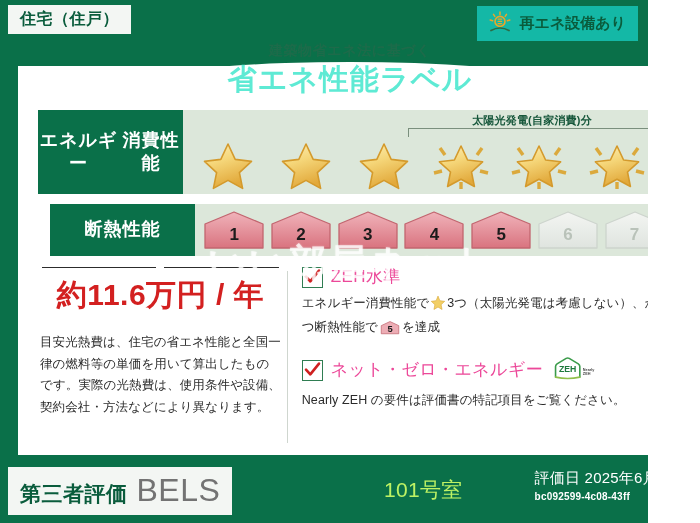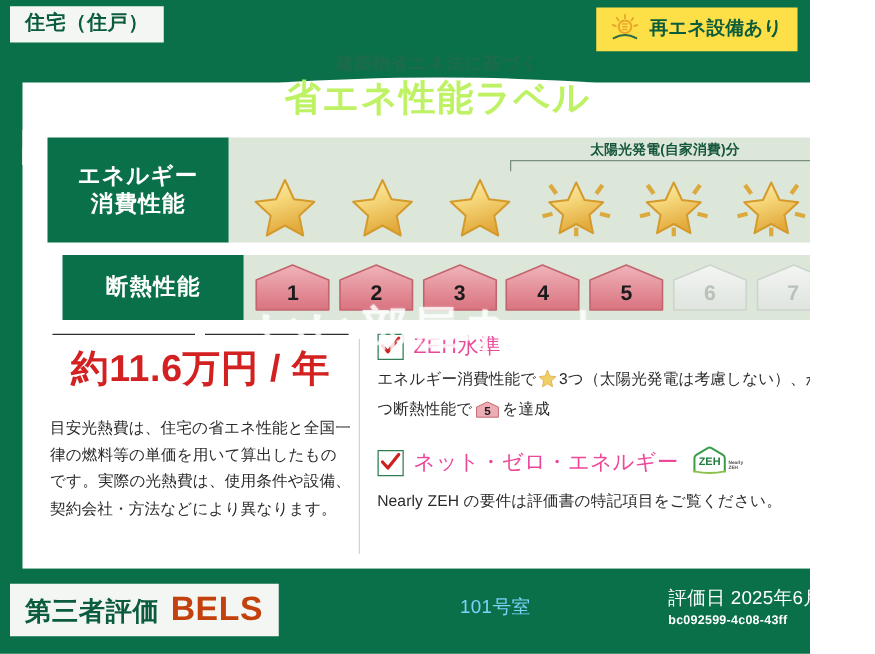--- a/index.html
+++ b/index.html
@@ -54,21 +54,21 @@
     font-weight: bold;
     font-size: 16px;
     padding: 5px 12px 6px 12px;
     letter-spacing: 0.5px;
     line-height: 1.15;
   }
 
   .tag-renew {
     position: absolute;
     right: 10px; top: 6px;
-    background: #fde047;
+    background: #14b8a6;
     color: #0a5c3c;
     font-weight: bold;
     font-size: 15px;
     padding: 5px 12px 6px 10px;
     display: flex;
     align-items: center;
     gap: 7px;
     line-height: 1.15;
   }
   .sun-ico { width: 26px; height: 24px; display:block; flex: 0 0 auto; }
@@ -81,21 +81,21 @@
     z-index: 5;
   }
   .title-sub {
     color: #1d6b4a;
     font-weight: bold;
     font-size: 14px;
     letter-spacing: 0.6px;
     line-height: 1.2;
   }
   .title-main {
-    color: #bef264;
+    color: #5eead4;
     font-weight: bold;
     font-size: 29px;
     letter-spacing: 1.2px;
     line-height: 1.25;
     margin-top: 2px;
   }
 
   
   .body-card {
     position: absolute;
@@ -116,21 +116,21 @@
   #row-insul  { left: 32px; top: 100px; width: 624px; height: 52px; }
 
   .row-label {
     flex: 0 0 145px;
     background: #0a7049;
     color: #ffffff;
     font-weight: bold;
     font-size: 18px;
     letter-spacing: 1px;
     display: flex;
-    flex-direction: column;
+    flex-direction: row;
     align-items: center;
     justify-content: center;
     line-height: 1.28;
     text-align: center;
   }
   #row-insul .row-label { font-size: 18px; }
 
   .row-scale {
     flex: 1 1 auto;
     background: #dce7da;
@@ -314,37 +314,37 @@
     align-items: baseline;
     gap: 9px;
   }
   .bels-jp {
     color: #0a5c3c;
     font-weight: bold;
     font-size: 21px;
     letter-spacing: 0.5px;
   }
   .bels-en {
-    color: #c2410c;
-    font-weight: bold;
-    font-size: 27px;
+    color: #737373;
+    font-weight: normal;
+    font-size: 32px;
     letter-spacing: 0.5px;
   }
   .bldg-name {
     position: absolute;
     left: 240px; top: 22px;
     color: #ffffff;
     font-size: 14px;
     letter-spacing: 0.3px;
   }
   .room-no {
     position: absolute;
-    left: 368px; top: 21px;
-    color: #7dd3fc;
-    font-size: 15px;
+    left: 384px; top: 21px;
+    color: #bef264;
+    font-size: 21px;
     letter-spacing: 0.3px;
   }
   .eval-wrap {
     position: absolute;
     right: 10px; top: 14px;
     text-align: left;
   }
   .eval-date {
     color: #ffffff;
     font-size: 15px;

